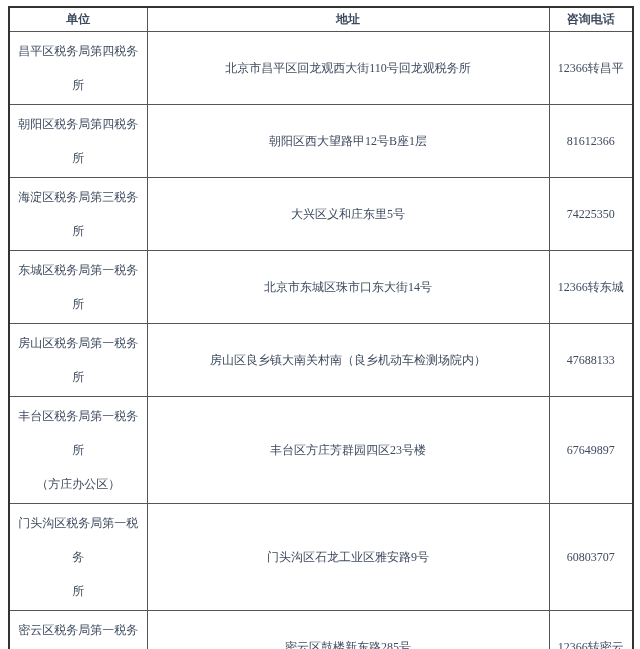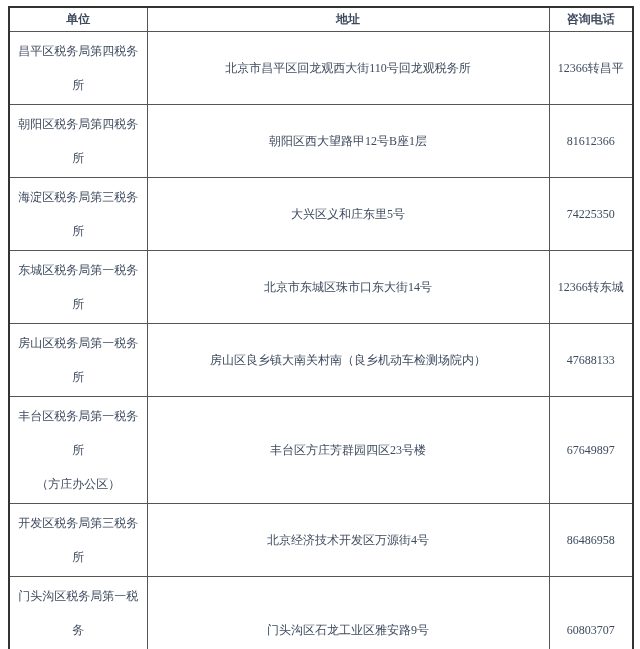--- a/index.html
+++ b/index.html
@@ -96,25 +96,20 @@
           <td>房山区良乡镇大南关村南（良乡机动车检测场院内）</td>
           <td>47688133</td>
         </tr>
         <tr>
           <td class="unit">丰台区税务局第一税务所
 （方庄办公区）</td>
           <td>丰台区方庄芳群园四区23号楼</td>
           <td>67649897</td>
         </tr>
         <tr>
-          <td class="unit">开发区税务局第三税务所</td>
-          <td>北京经济技术开发区万源街4号</td>
-          <td>86486958</td>
-        </tr>
-        <tr>
           <td class="unit">门头沟区税务局第一税务
 所</td>
           <td>门头沟区石龙工业区雅安路9号</td>
           <td>60803707</td>
         </tr>
         <tr>
           <td class="unit">密云区税务局第一税务所</td>
           <td>密云区鼓楼新东路285号</td>
           <td>12366转密云</td>
         </tr>

